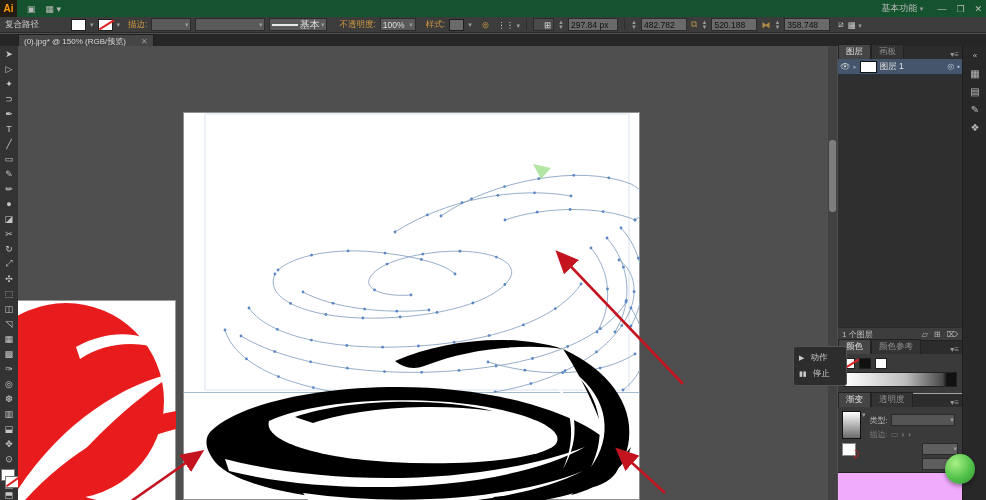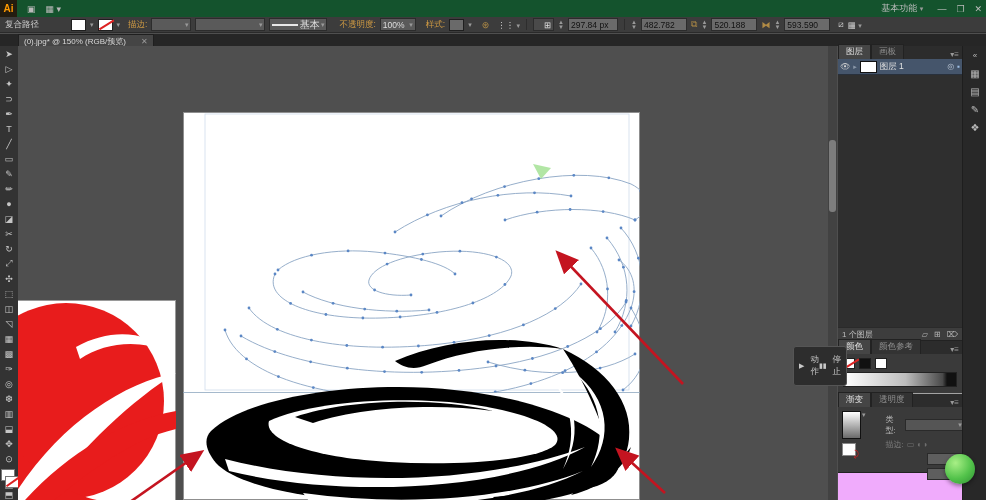--- a/index.html
+++ b/index.html
@@ -63,21 +63,21 @@
   .layerrow{display:flex;align-items:center;height:15px;background:#45556b;border-bottom:1px solid #28303c;
             font-size:8.5px;color:#e2e2e2;gap:3px;padding:0 2px;}
   .eye{font-size:8px;color:#d5d5d5;}
   .thumb{width:15px;height:10px;background:#fff;border:1px solid #111;}
   .lp-bottom{position:absolute;left:0;right:0;bottom:0;height:13px;background:#3d3d3d;border-top:1px solid #2a2a2a;
              display:flex;align-items:center;font-size:8px;color:#bdbdbd;padding:0 4px;gap:6px;box-sizing:border-box;}
   .lp-bottom .ic{margin-left:auto;display:flex;gap:6px;font-size:8px;color:#b5b5b5;}
   .ramp{height:13px;background:linear-gradient(to right,#ffffff 0%,#bdbdbd 55%,#4a4a4a 88%,#111 92%);
         border:1px solid #222;}
   .minipanel{left:793px;top:346px;width:54px;height:40px;background:#2d2d2d;border:1px solid #555;
-             border-radius:3px;font-size:8.5px;color:#c9c9c9;display:flex;flex-direction:row;justify-content:space-evenly;padding:2px 5px;box-sizing:border-box;}
+             border-radius:3px;font-size:8.5px;color:#c9c9c9;display:flex;flex-direction:column;justify-content:space-evenly;padding:2px 5px;box-sizing:border-box;}
   .minirow{display:flex;align-items:center;gap:6px;}
   .dock{left:962px;top:46px;width:24px;height:454px;background:#282828;border-left:1px solid #1e1e1e;
         display:flex;flex-direction:column;align-items:center;font-size:10px;color:#b9b9b9;}
   .dockicon{height:18px;display:flex;align-items:center;justify-content:center;}
   .greenball{left:945px;top:454px;width:30px;height:30px;border-radius:50%;
              background:radial-gradient(circle at 35% 30%,#a8ef86,#52c24a 55%,#2e8f33);box-shadow:0 2px 4px rgba(0,0,0,.4);}
   .grad-thumb{width:17px;height:26px;background:linear-gradient(#fff,#6a6a6a);border:1px solid #111;}
   .gp-row{display:flex;align-items:center;gap:3px;font-size:8px;color:#b9b9b9;margin-top:3px;}
   .gp-dd{width:62px;height:10px;background:#555;border:1px solid #2a2a2a;display:flex;justify-content:flex-end;align-items:center;}
   .gp-field{width:34px;height:10px;background:#5e5e5e;border:1px solid #2a2a2a;display:flex;justify-content:flex-end;align-items:center;}
@@ -135,21 +135,21 @@
     <span class="stepper">▲<br>▼</span>
     <span class="field" style="width:44px">297.84 px</span>
     <span class="cb-sep"></span>
     <span class="stepper">▲<br>▼</span>
     <span class="field" style="width:40px">482.782</span>
     <span class="goldicon">⧉</span>
     <span class="stepper">▲<br>▼</span>
     <span class="field" style="width:40px">520.188</span>
     <span class="goldicon">⧓</span>
     <span class="stepper">▲<br>▼</span>
-    <span class="field" style="width:40px">593.590</span>
+    <span class="field" style="width:40px">358.748</span>
     <span class="cb-label" style="margin-left:4px">⧄</span>
     <span class="cb-label">▦ <span class="caret">▾</span></span>
   </div>
 
   <div class="abs tabbar">
     <div class="doctab">
       <span>(0).jpg* @ 150% (RGB/预览)</span>
       <span style="color:#9a9a9a">✕</span>
     </div>
   </div>
@@ -402,21 +402,21 @@
       </div>
       <div class="ramp" style="margin:1px 5px"></div>
     </div>
 
     <div style="position:relative;height:78px;background:#3a3a3a;border-bottom:1px solid #222">
       <div class="ptabs">
         <span class="ptab">渐变</span>
         <span class="ptab dim">透明度</span>
         <span class="pmenu">▾≡</span>
       </div>
-      <div style="display:flex;padding:4px 4px 0;gap:20px">
+      <div style="display:flex;padding:4px 4px 0;gap:4px">
         <div>
           <div style="display:flex;align-items:flex-start;gap:1px">
             <span class="grad-thumb"></span>
             <span class="caret">▾</span>
           </div>
           <div class="revgrad" style="margin-top:4px"></div>
         </div>
         <div style="flex:1">
           <div class="gp-row">
             <span>类型:</span>

